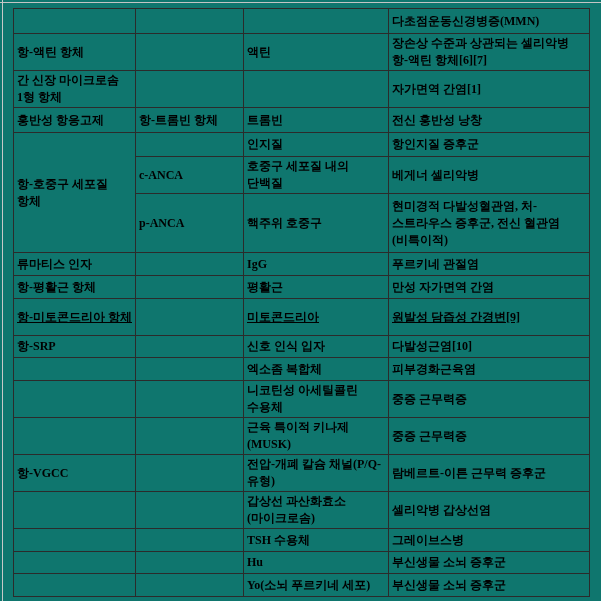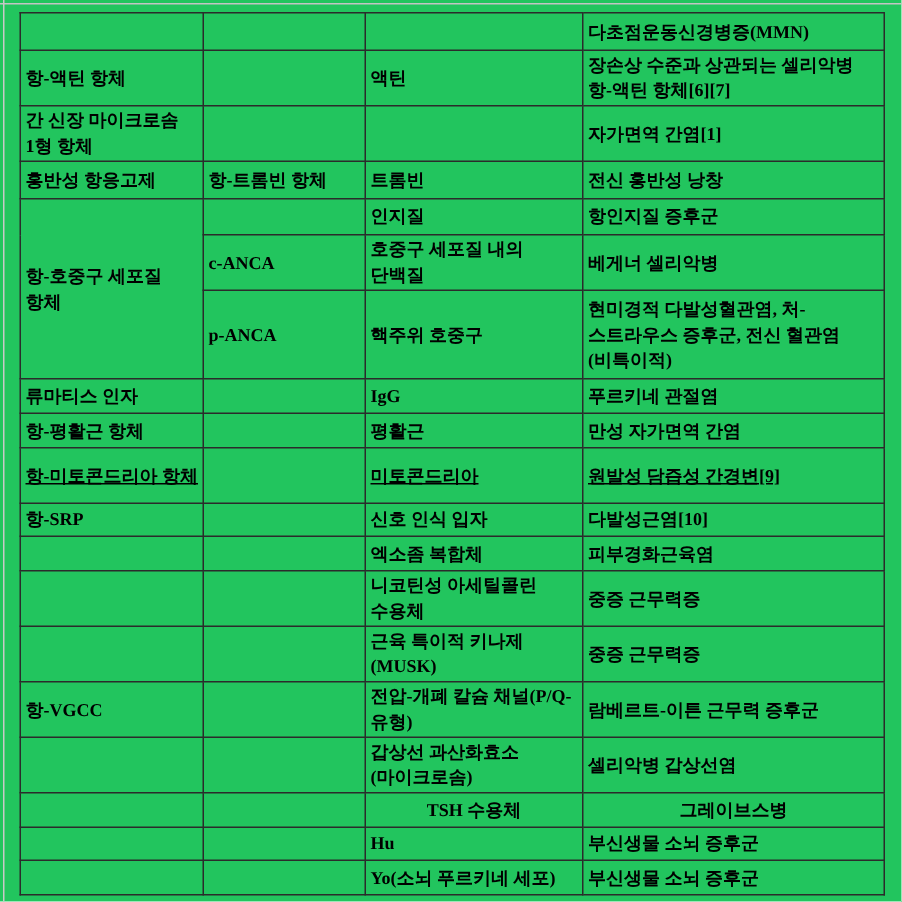--- a/index.html
+++ b/index.html
@@ -8,21 +8,21 @@
     width: 601px;
     height: 601px;
     background: #ffffff;
     overflow: hidden;
     font-family: "Liberation Serif", "DejaVu Serif", serif;
   }
   .page {
     position: relative;
     width: 601px;
     height: 601px;
-    background: #22c55e;
+    background: #0f766e;
   }
   .scan-line-top {
     position: absolute;
     left: 0; top: 2px;
     width: 601px; height: 1px;
     background: #c4c4c4;
   }
   .scan-line-left {
     position: absolute;
     left: 2px; top: 0;
@@ -156,21 +156,21 @@
           <td></td>
           <td>전압-개폐 칼슘 채널(P/Q-유형)</td>
           <td>람베르트-이튼 근무력 증후군</td>
         </tr>
         <tr style="height: 37px;">
           <td></td>
           <td></td>
           <td>갑상선 과산화효소(마이크로솜)</td>
           <td>셀리악병 갑상선염</td>
         </tr>
-        <tr style="height: 23px; text-align: center;">
+        <tr style="height: 23px;">
           <td></td>
           <td></td>
           <td>TSH 수용체</td>
           <td>그레이브스병</td>
         </tr>
         <tr style="height: 22px;">
           <td></td>
           <td></td>
           <td>Hu</td>
           <td>부신생물 소뇌 증후군</td>

